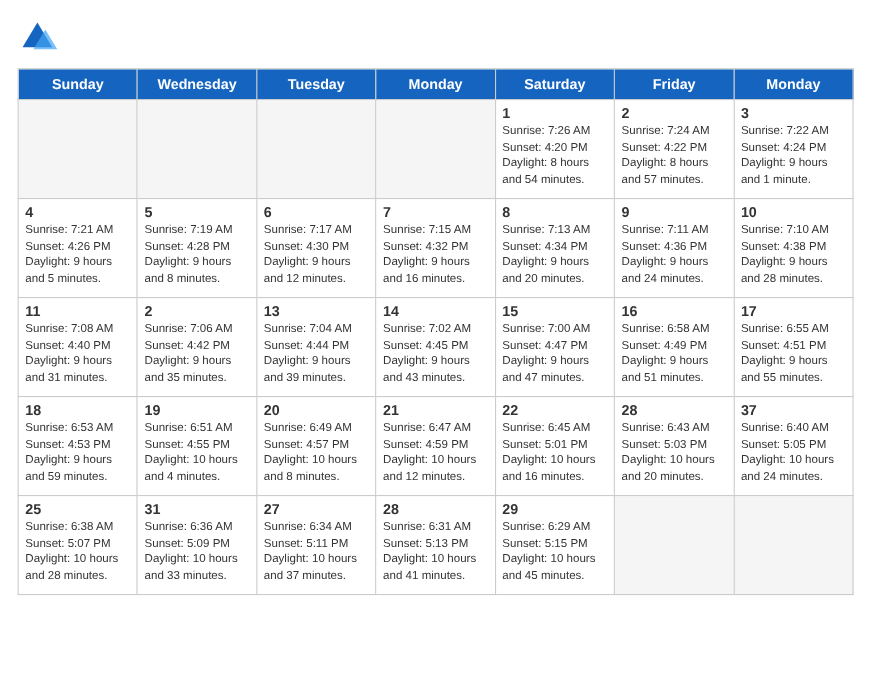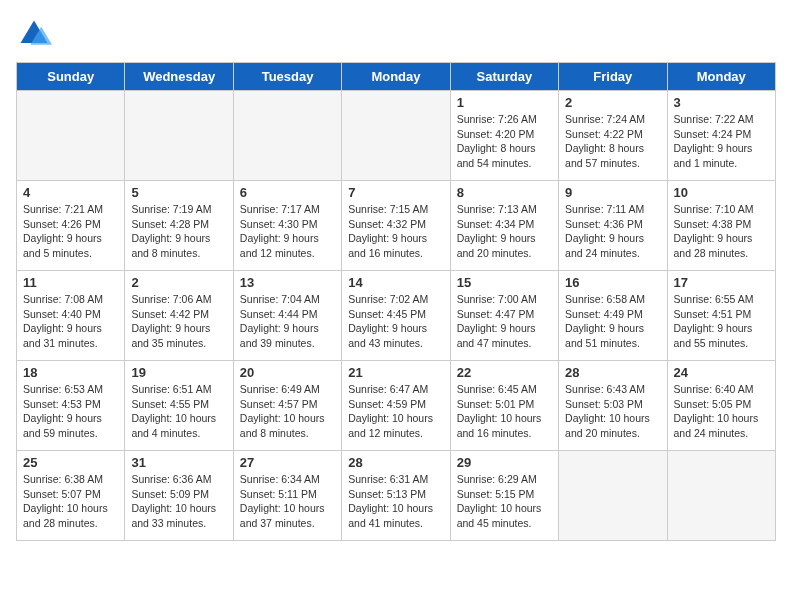--- a/index.html
+++ b/index.html
@@ -209,21 +209,21 @@
         </td>
         <td>
           <div class="day-number">22</div>
           <div class="day-info">Sunrise: 6:45 AM<br>Sunset: 5:01 PM<br>Daylight: 10 hours and 16 minutes.</div>
         </td>
         <td>
           <div class="day-number">28</div>
           <div class="day-info">Sunrise: 6:43 AM<br>Sunset: 5:03 PM<br>Daylight: 10 hours and 20 minutes.</div>
         </td>
         <td>
-          <div class="day-number">24</div>
+          <div class="day-number">37</div>
           <div class="day-info">Sunrise: 6:40 AM<br>Sunset: 5:05 PM<br>Daylight: 10 hours and 24 minutes.</div>
         </td>
       </tr>
       <tr>
         <td>
           <div class="day-number">25</div>
           <div class="day-info">Sunrise: 6:38 AM<br>Sunset: 5:07 PM<br>Daylight: 10 hours and 28 minutes.</div>
         </td>
         <td>
           <div class="day-number">31</div>

